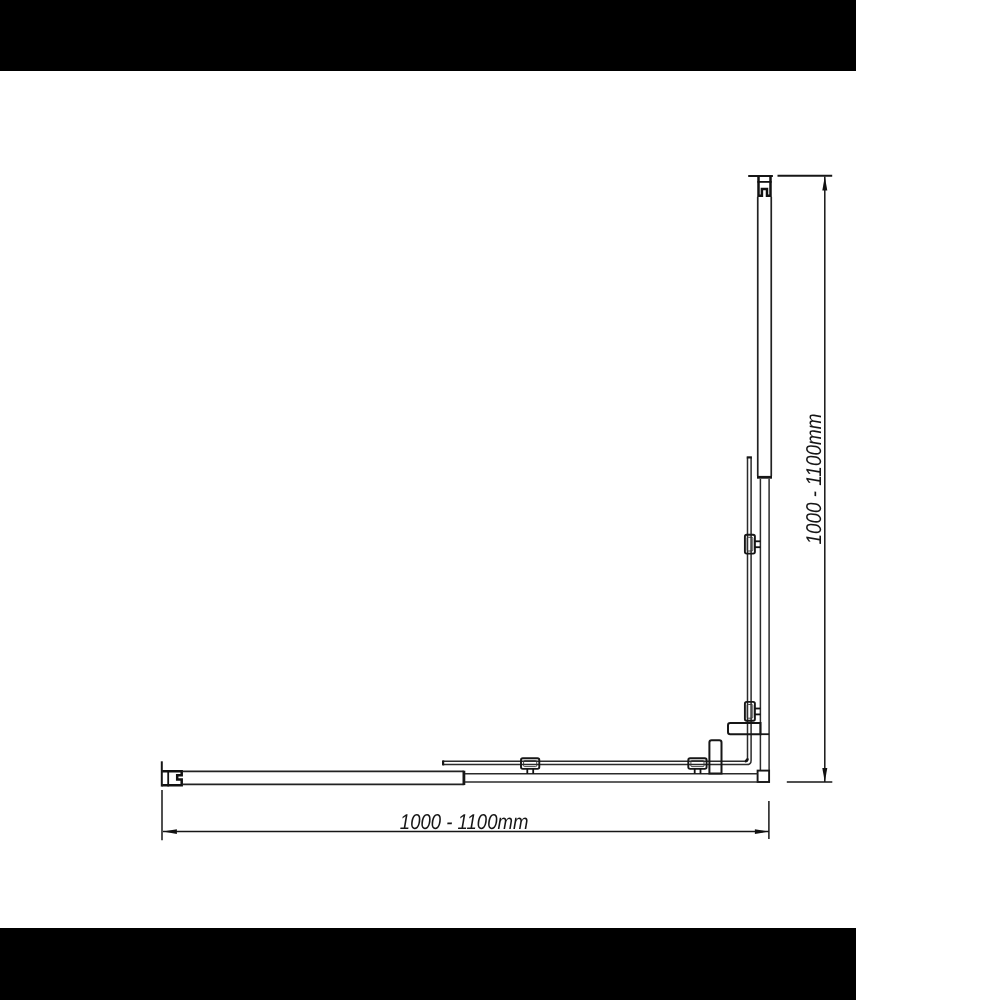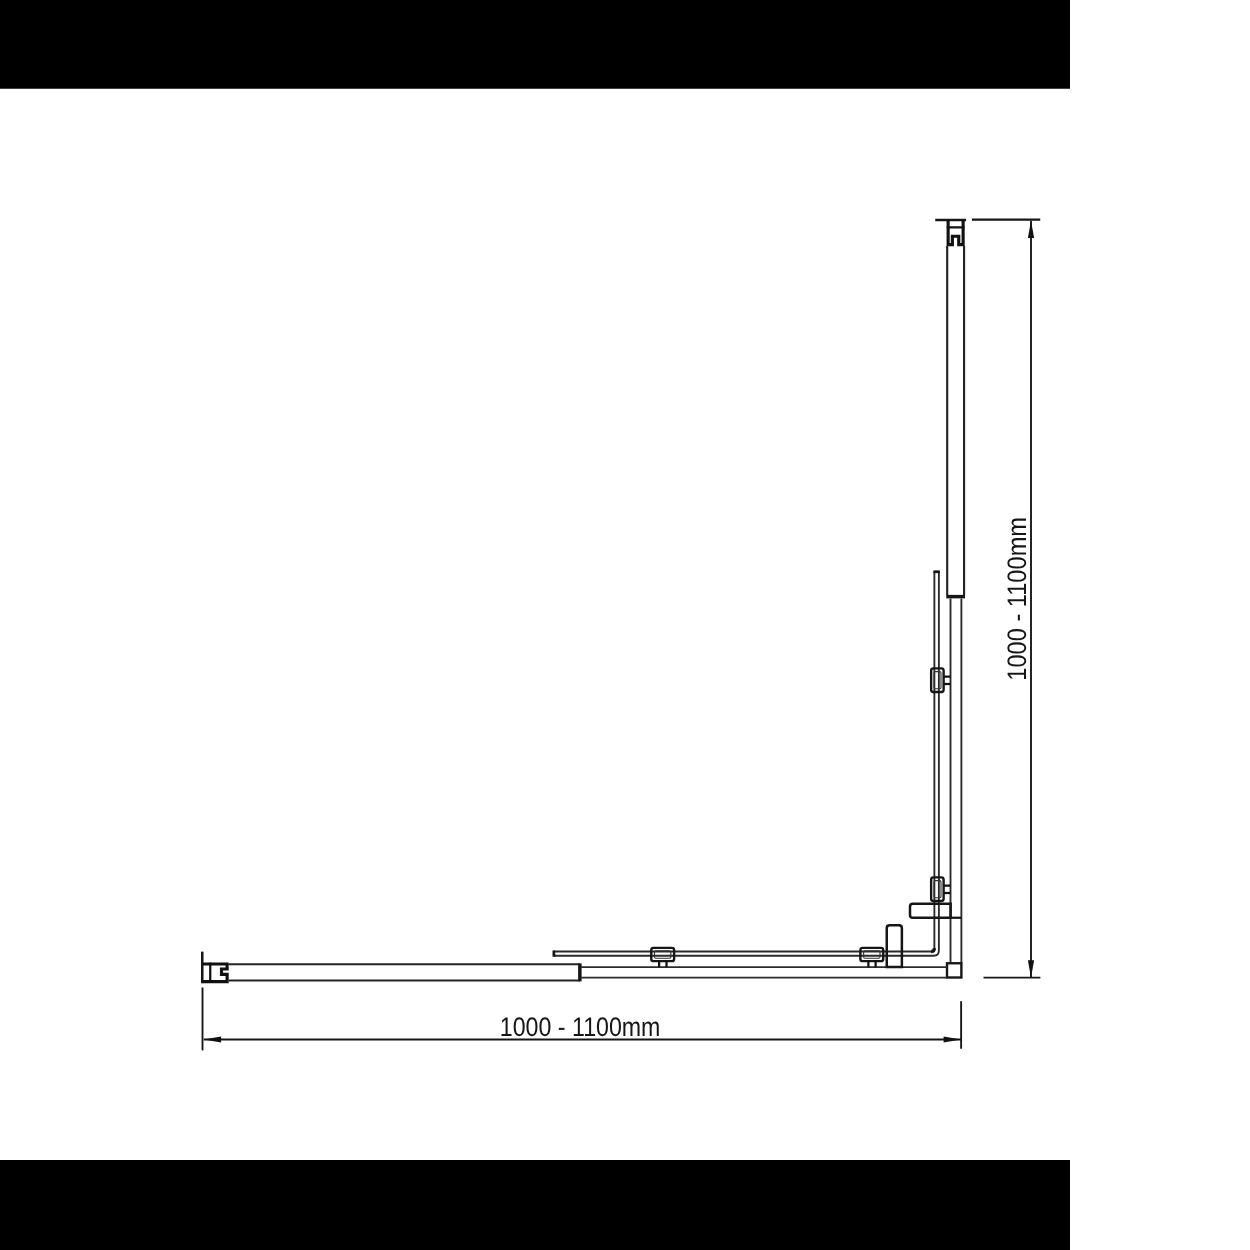--- a/index.html
+++ b/index.html
@@ -1,16 +1,16 @@
 <!DOCTYPE html>
 <html><head>
 <meta charset="utf-8">
 <style>
   html,body{margin:0;padding:0;background:#fff;}
-  #page{position:relative;width:856px;height:1000px;background:#0f766e;overflow:hidden;}
+  #page{position:relative;width:856px;height:1000px;background:#0f766e;overflow:hidden;font-style:italic;}
   svg{display:block;transform:translateZ(0);will-change:transform;filter:blur(0.35px);}
   text{font-family:"Liberation Sans",sans-serif;fill:#161616;-webkit-font-smoothing:antialiased;}
 </style>
 </head>
 <body>
 <div id="page">
 <svg width="1000" height="1000" text-rendering="geometricPrecision" viewBox="0 0 1000 1000">
 
   <rect x="0" y="0" width="1000" height="1000" fill="#ffffff"></rect>
 

